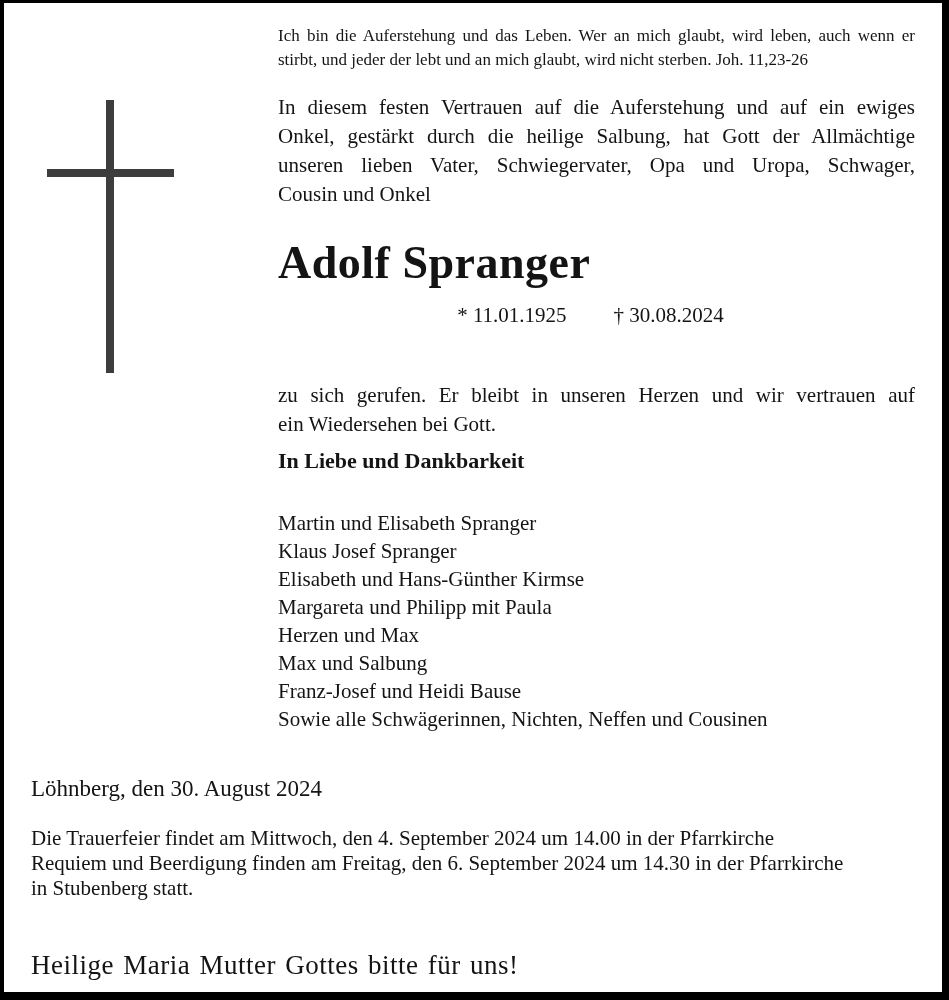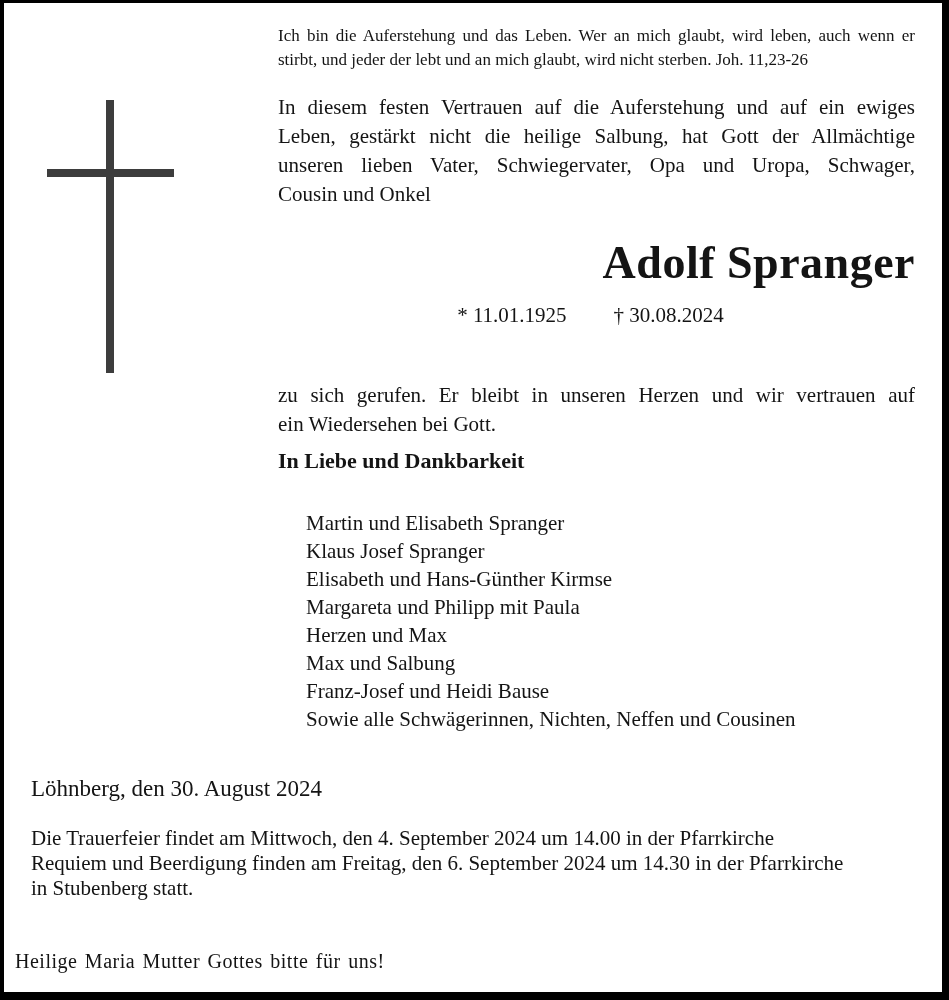--- a/index.html
+++ b/index.html
@@ -37,21 +37,21 @@
   }
   .jl { text-align: justify; text-align-last: justify; }
 
   .intro {
     left: 278px; top: 93px; width: 637px;
     font-size: 21px; line-height: 29px;
   }
 
   .deceased-name {
     left: 278px; top: 237px; width: 637px;
-    text-align: right;
+    text-align: left;
     font-size: 46px; font-weight: bold;
     letter-spacing: 0.5px;
     line-height: 1.15;
   }
 
   .dates {
     left: 272px; top: 303px; width: 637px;
     display: flex; justify-content: center; gap: 47px;
     font-size: 21px;
   }
@@ -61,36 +61,36 @@
     font-size: 21px; line-height: 29px;
   }
 
   .tribute {
     left: 278px; top: 448px;
     font-size: 22px; font-weight: bold;
   }
 
   .mourners {
     left: 278px; top: 509px; width: 637px;
-    font-size: 21px; line-height: 28px; margin-left: 28px;
+    font-size: 21px; line-height: 28px;
   }
 
   .place-date {
     left: 31px; top: 776px;
     font-size: 23px;
   }
 
   .service {
     left: 31px; top: 826px; width: 895px;
     font-size: 21px; line-height: 25px;
   }
 
   .prayer {
-    left: 15px; top: 950px;
-    font-size: 20px;
+    left: 31px; top: 950px;
+    font-size: 27px;
     letter-spacing: 0.5px;
     word-spacing: 2px;
     text-align: center;
   }
 </style>
 </head>
 <body>
 
 <div class="sheet"></div>
 
@@ -99,21 +99,21 @@
   <div class="cross-horizontal" style="background:#3d3d3d;"></div>
 </div>
 
 <div class="abs scripture">
   <div class="jl">Ich bin die Auferstehung und das Leben. Wer an mich glaubt, wird leben, auch wenn er</div>
   <div>stirbt, und jeder der lebt und an mich glaubt, wird nicht sterben. Joh. 11,23-26</div>
 </div>
 
 <div class="abs intro">
   <div class="jl">In diesem festen Vertrauen auf die Auferstehung und auf ein ewiges</div>
-  <div class="jl">Leben, gestärkt nicht die heilige Salbung, hat Gott der Allmächtige</div>
+  <div class="jl">Onkel, gestärkt durch die heilige Salbung, hat Gott der Allmächtige</div>
   <div class="jl">unseren lieben Vater, Schwiegervater, Opa und Uropa, Schwager,</div>
   <div>Cousin und Onkel</div>
 </div>
 
 <div class="abs deceased-name">Adolf Spranger</div>
 
 <div class="abs dates">
   <span>* 11.01.1925</span>
   <span>† 30.08.2024</span>
 </div>

